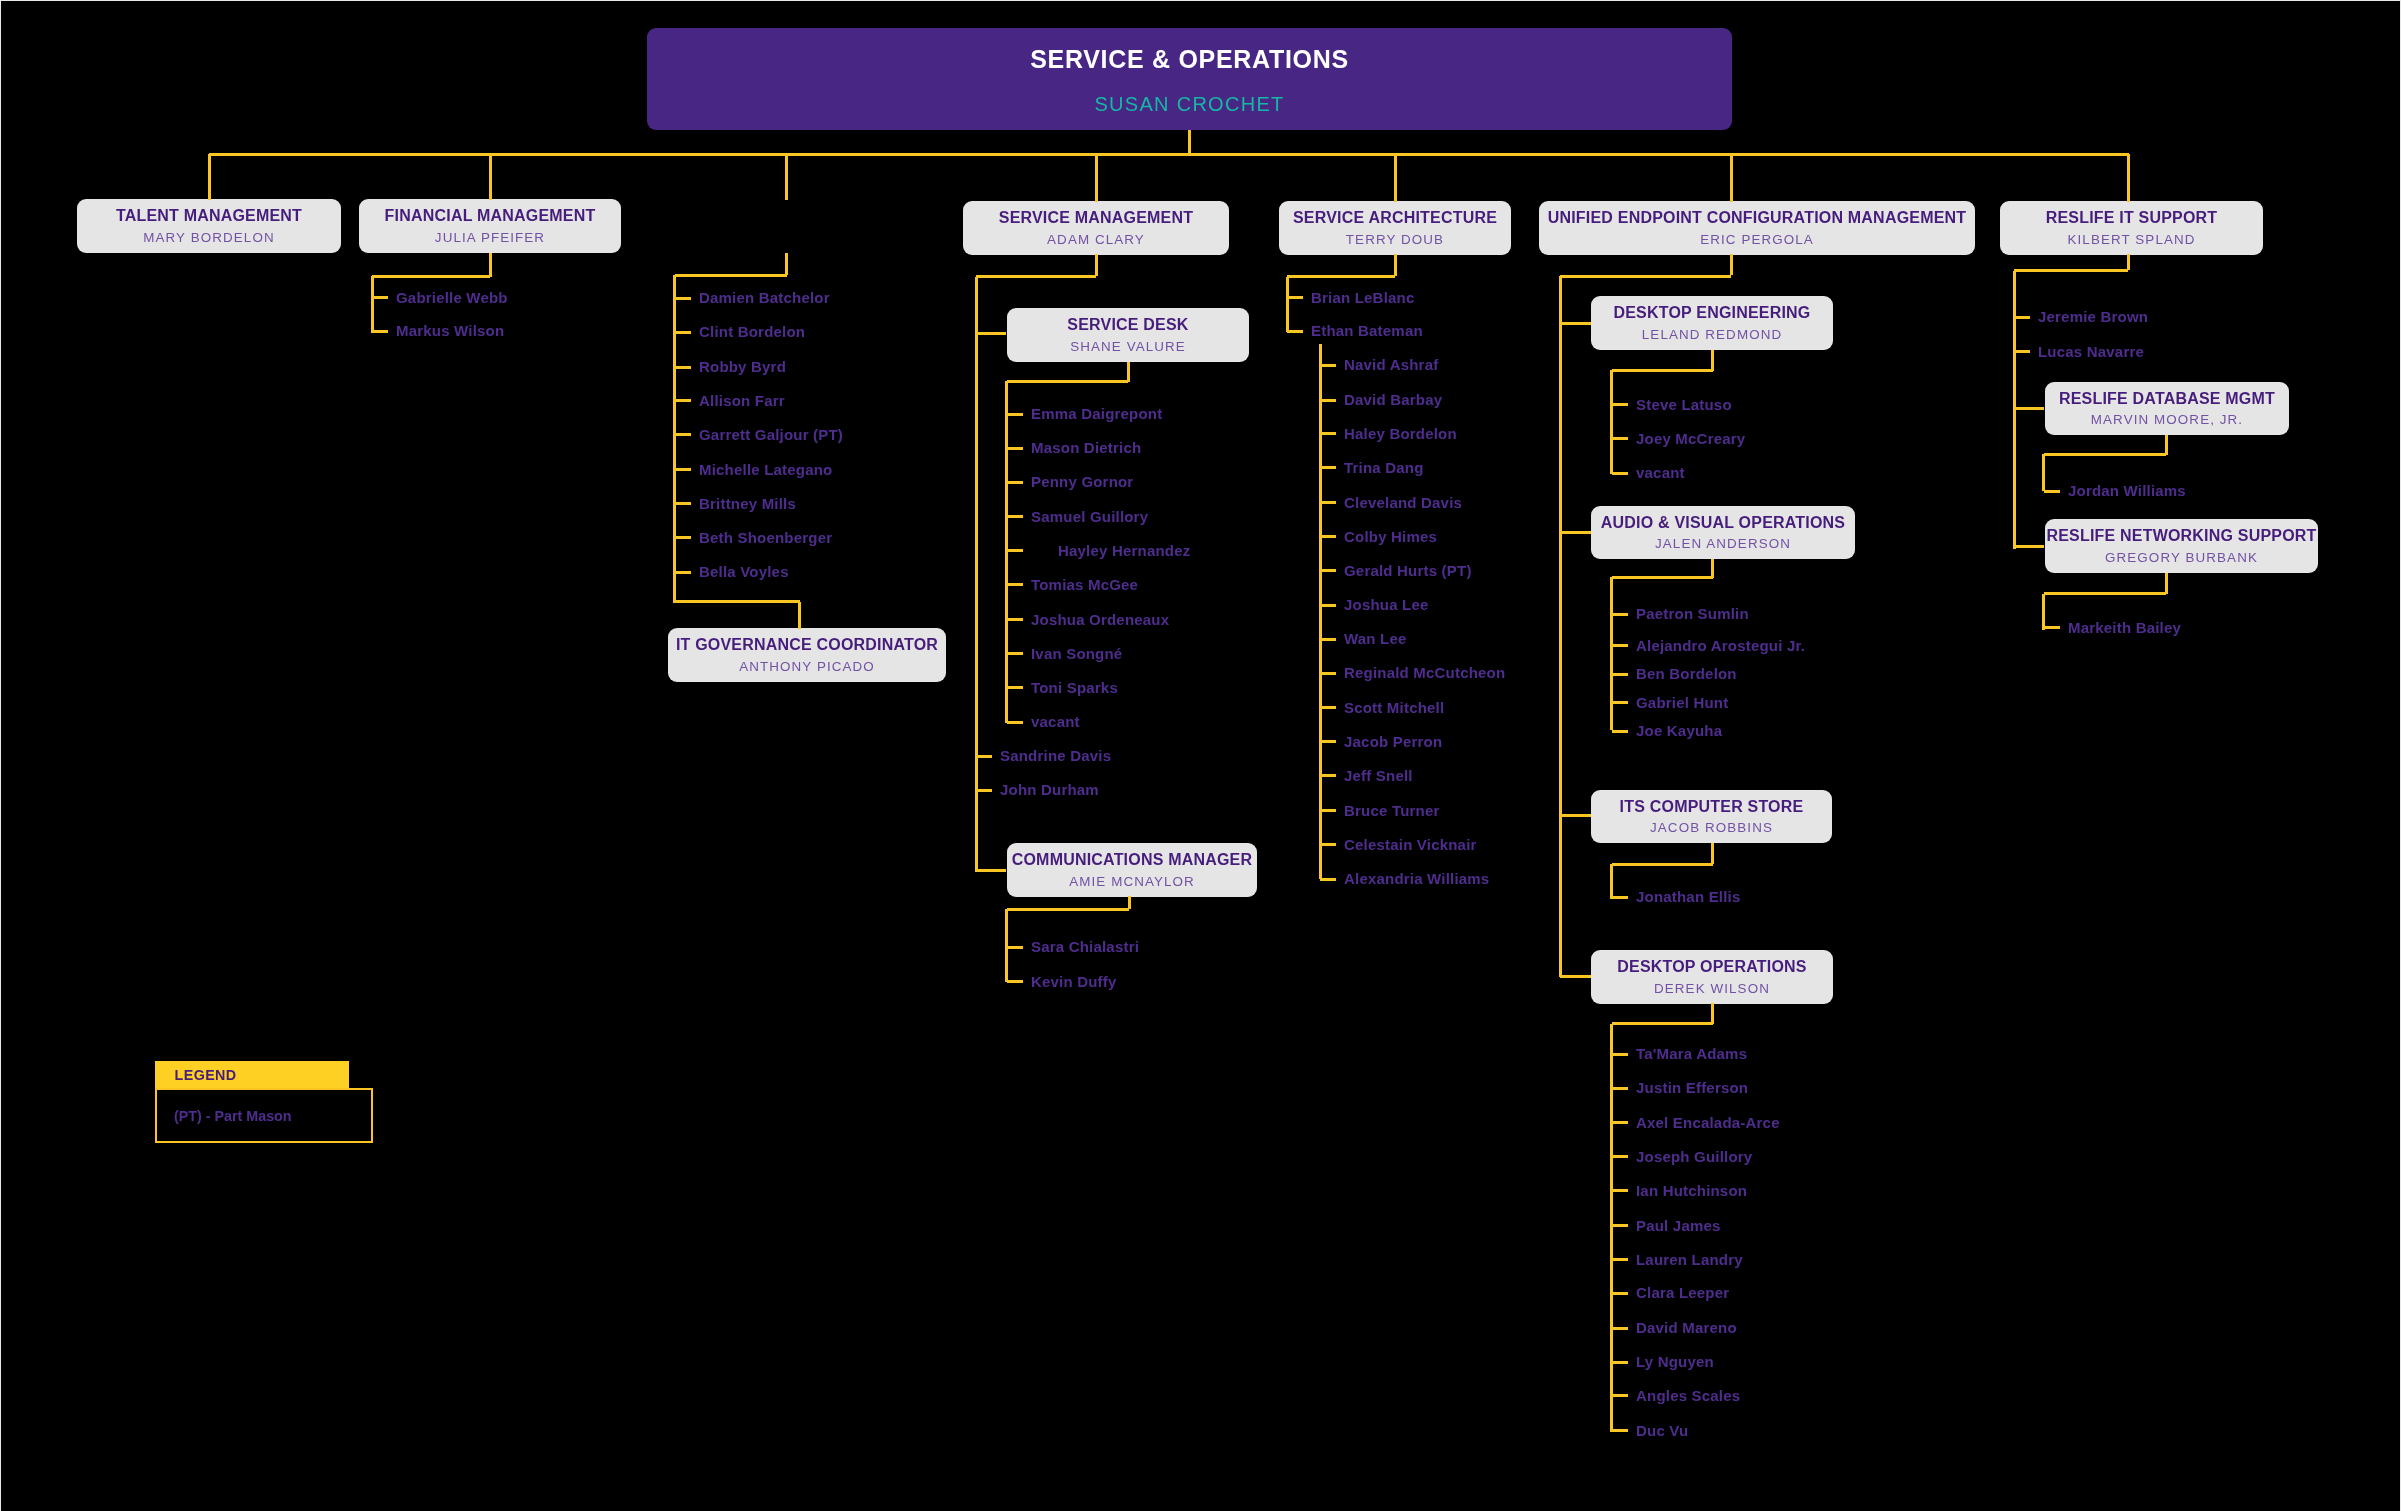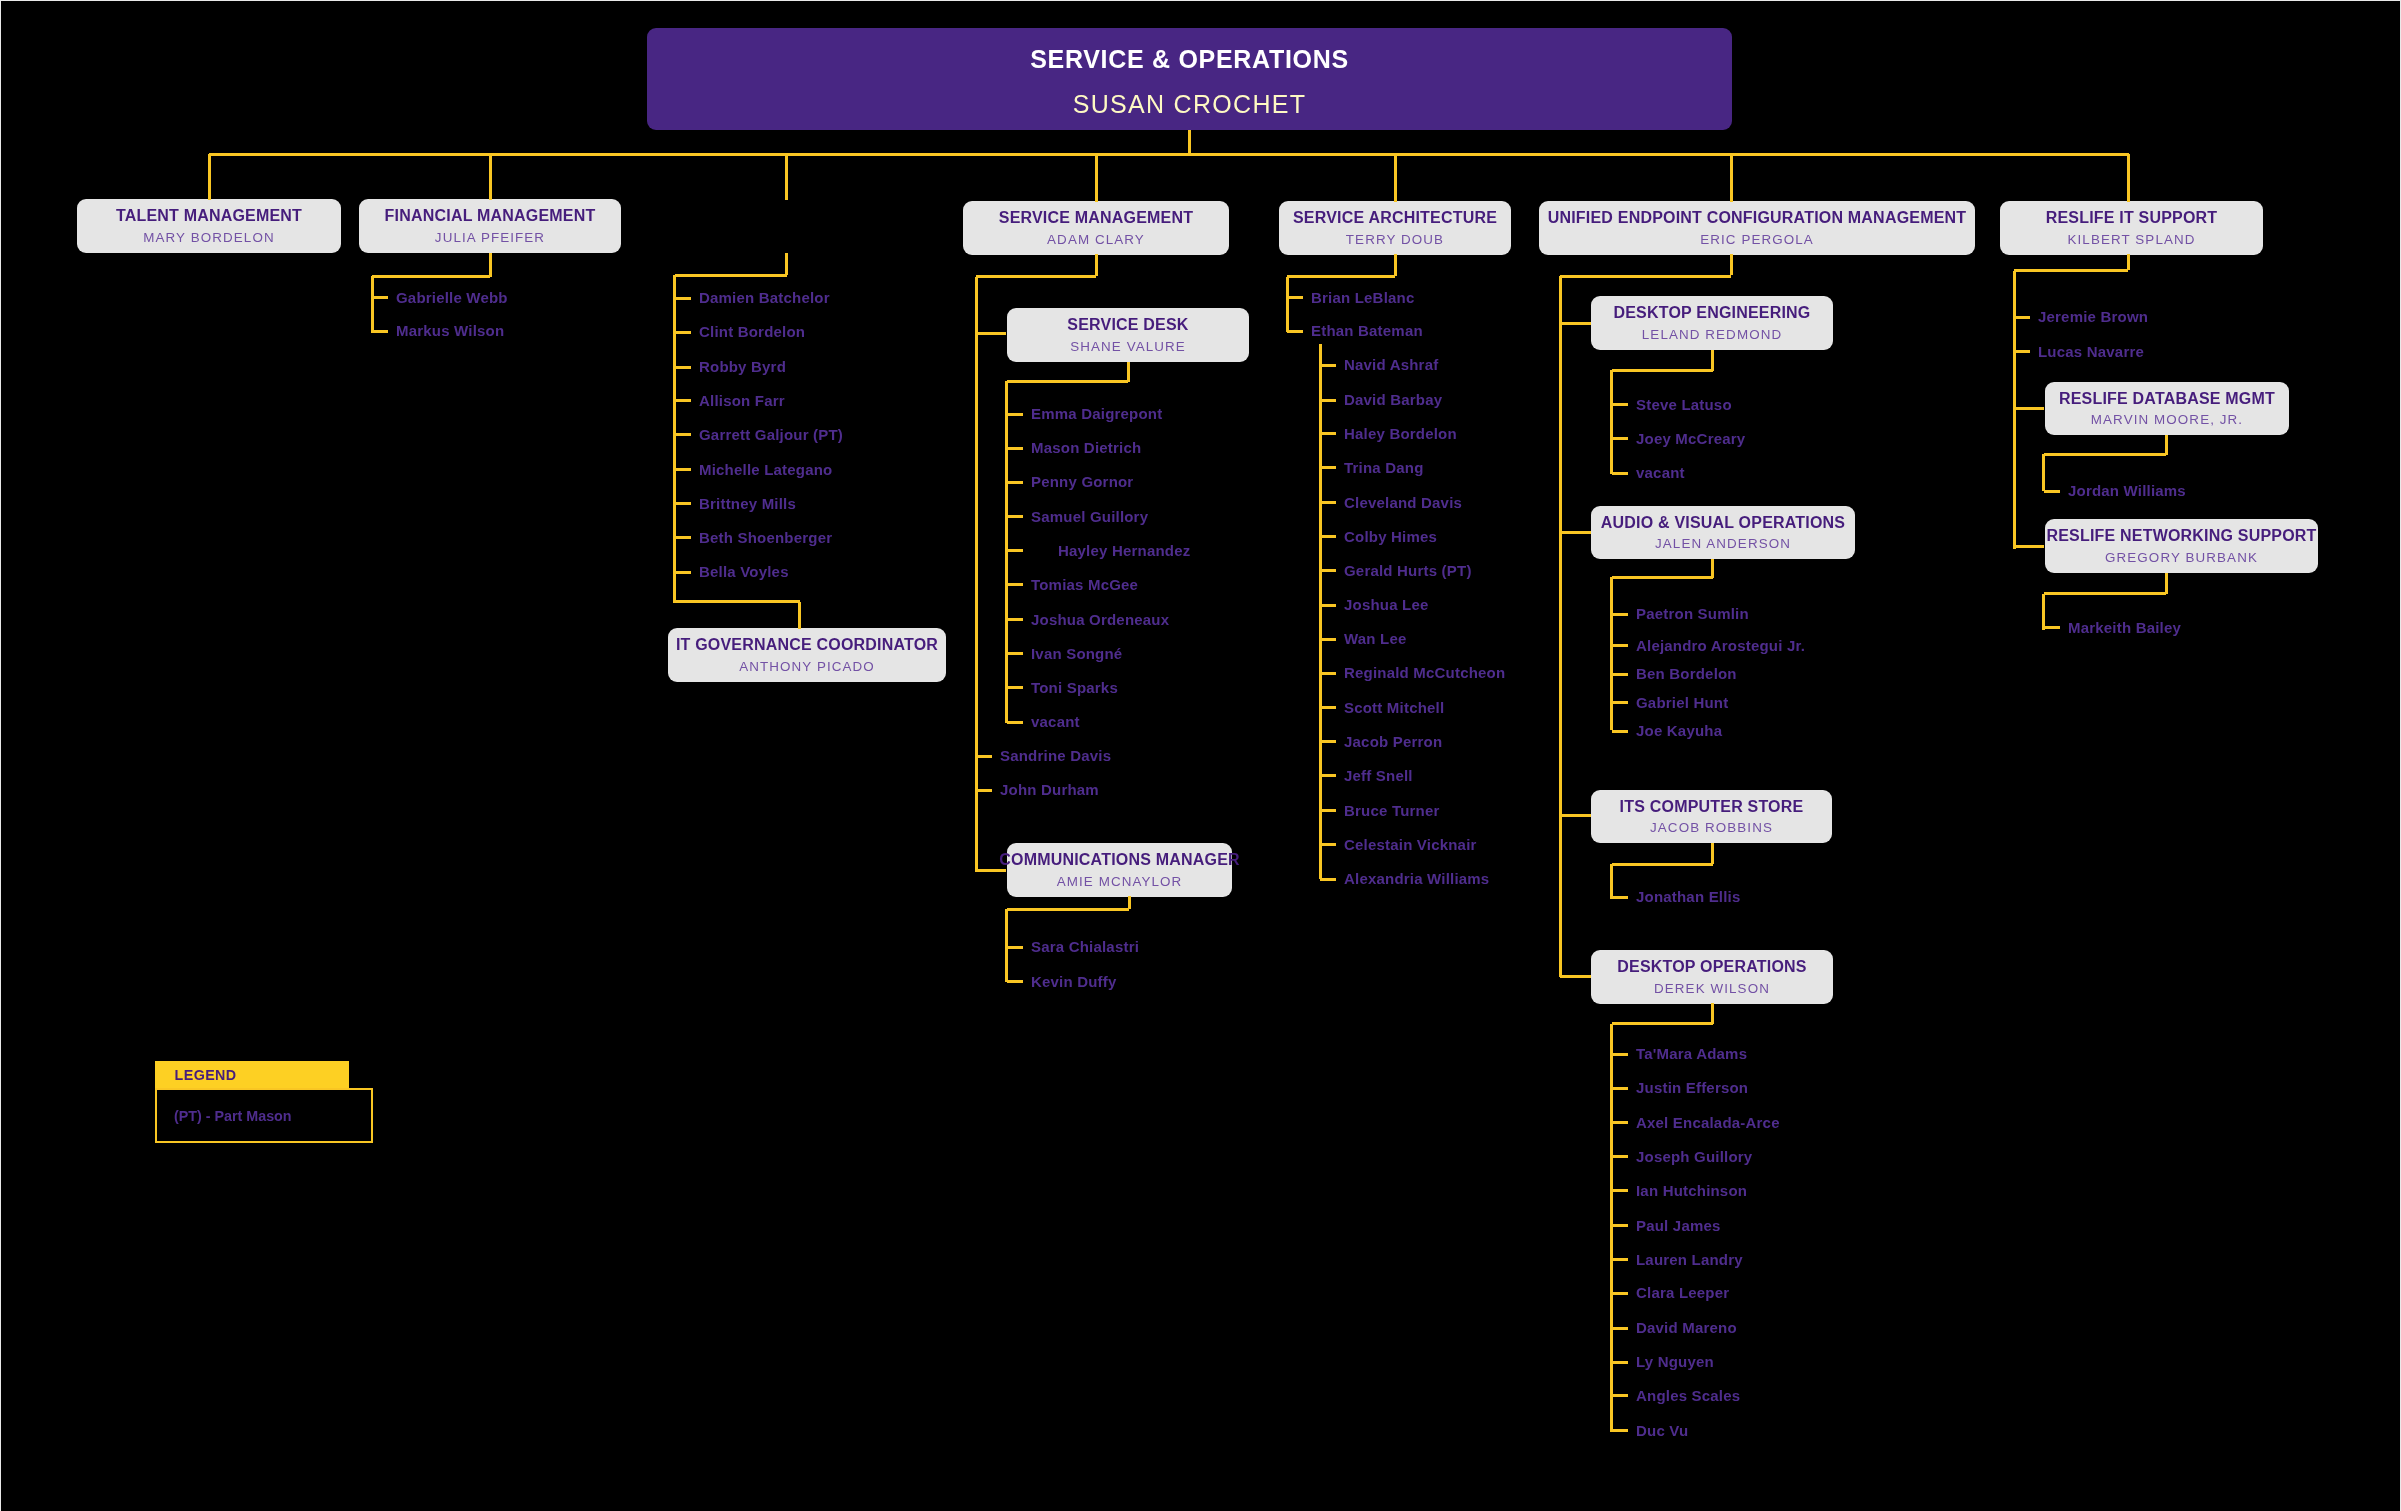--- a/index.html
+++ b/index.html
@@ -21,21 +21,21 @@
   .box.purple{background:#482683;}
   .box-title{
     font-weight:bold;font-size:16px;color:#461D7C;letter-spacing:0.2px;line-height:19.6px;
     white-space:nowrap;
   }
   .box-name{
     font-size:13.4px;color:#7351A5;letter-spacing:1.1px;line-height:17px;margin-top:2.7px;
     white-space:nowrap;
   }
   .purple .box-title{font-size:25px;color:#FFFFFF;letter-spacing:0.7px;line-height:28.6px;}
-  .purple .box-name{font-size:25px;color:#fef9c3;letter-spacing:1.3px;margin-top:22px;}
+  .purple .box-name{font-size:20px;color:#14b8a6;letter-spacing:1.3px;margin-top:22px;}
   .cline{position:absolute;background:#F9C623;}
   .member{
     position:absolute;
     font-size:15px;font-weight:bold;color:#4F2D8E;line-height:21.4px;
     white-space:nowrap;letter-spacing:0.2px;
   }
   .legend-header{
     position:absolute;background:#FDD023;display:flex;align-items:center;
     box-sizing:border-box;padding-left:19.6px;
   }
@@ -82,21 +82,21 @@
   </div>
 
   <div class="box gold" style="left:1006px;top:307px;width:242px;height:54px">
     <div class="box-title">SERVICE DESK</div>
     <div class="box-name">SHANE VALURE</div>
   </div>
   <div class="box gold" style="left:667px;top:627px;width:278px;height:54px">
     <div class="box-title">IT GOVERNANCE COORDINATOR</div>
     <div class="box-name">ANTHONY PICADO</div>
   </div>
-  <div class="box gold" style="left:1006px;top:842px;width:225px;height:54px">
+  <div class="box gold" style="left:1006px;top:842px;width:250px;height:54px">
     <div class="box-title">COMMUNICATIONS MANAGER</div>
     <div class="box-name">AMIE MCNAYLOR</div>
   </div>
   <div class="box gold" style="left:1590px;top:295px;width:242px;height:54px">
     <div class="box-title">DESKTOP ENGINEERING</div>
     <div class="box-name">LELAND REDMOND</div>
   </div>
   <div class="box gold" style="left:1590px;top:505px;width:264px;height:53px">
     <div class="box-title">AUDIO &amp; VISUAL OPERATIONS</div>
     <div class="box-name">JALEN ANDERSON</div>

